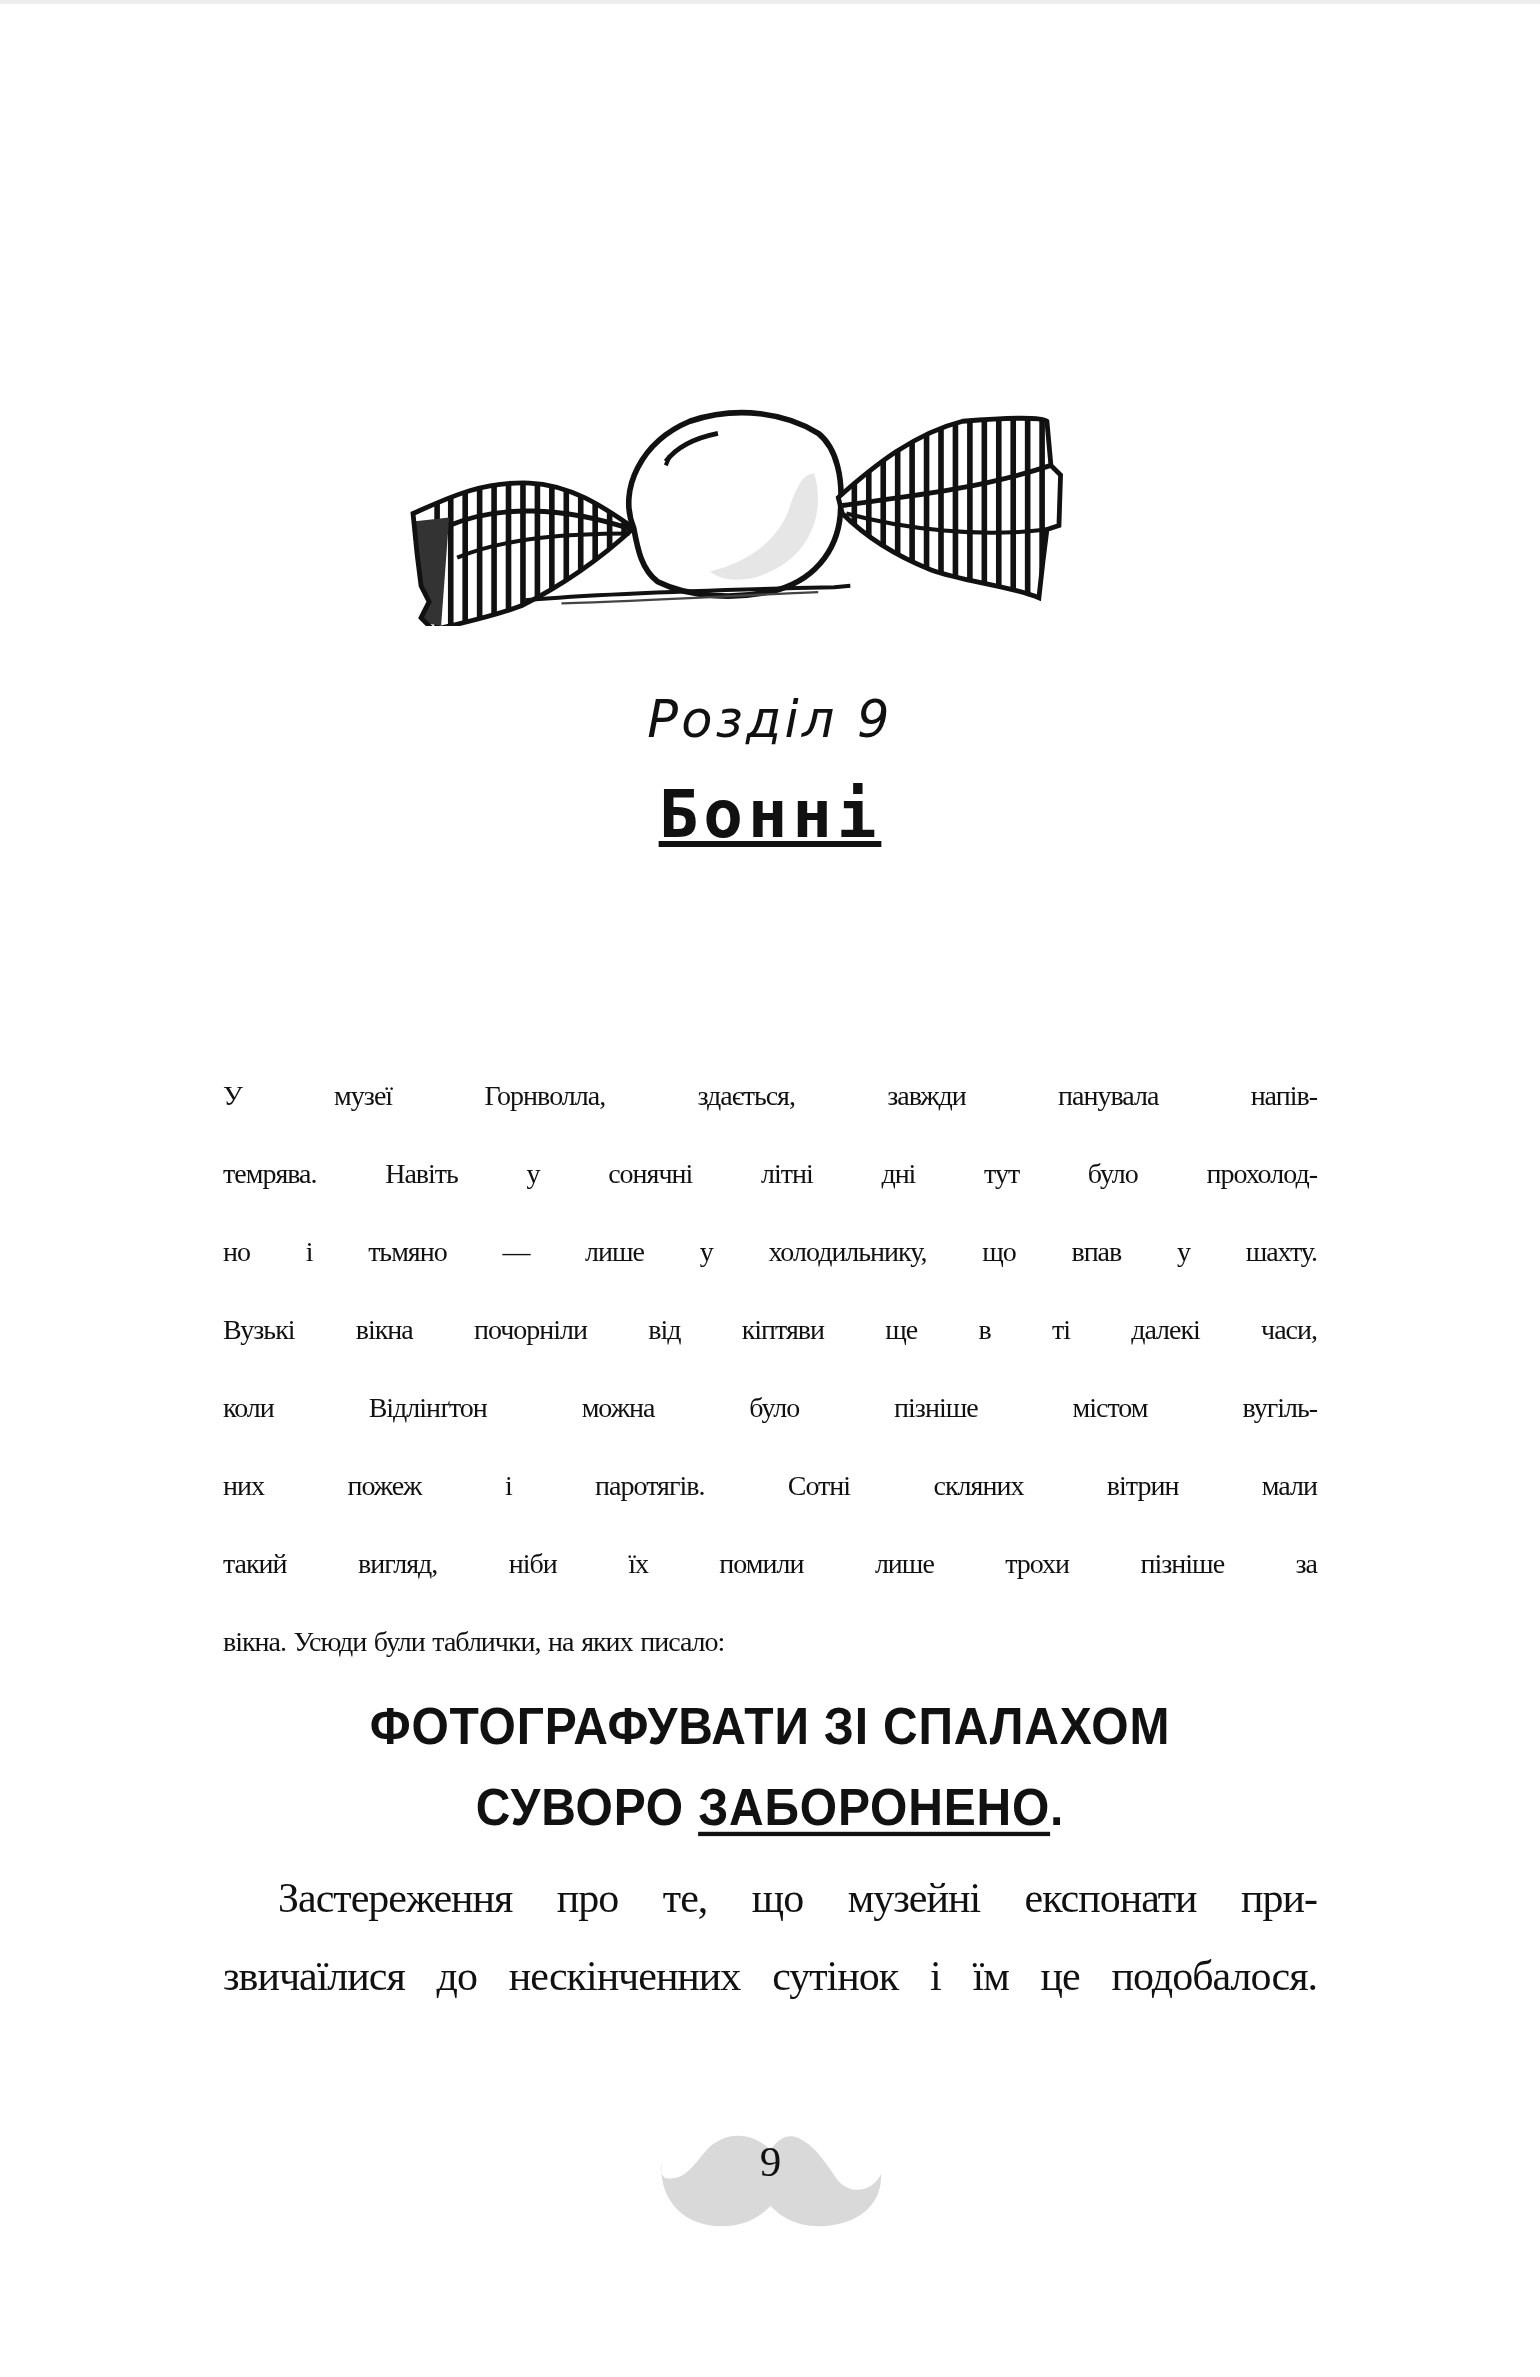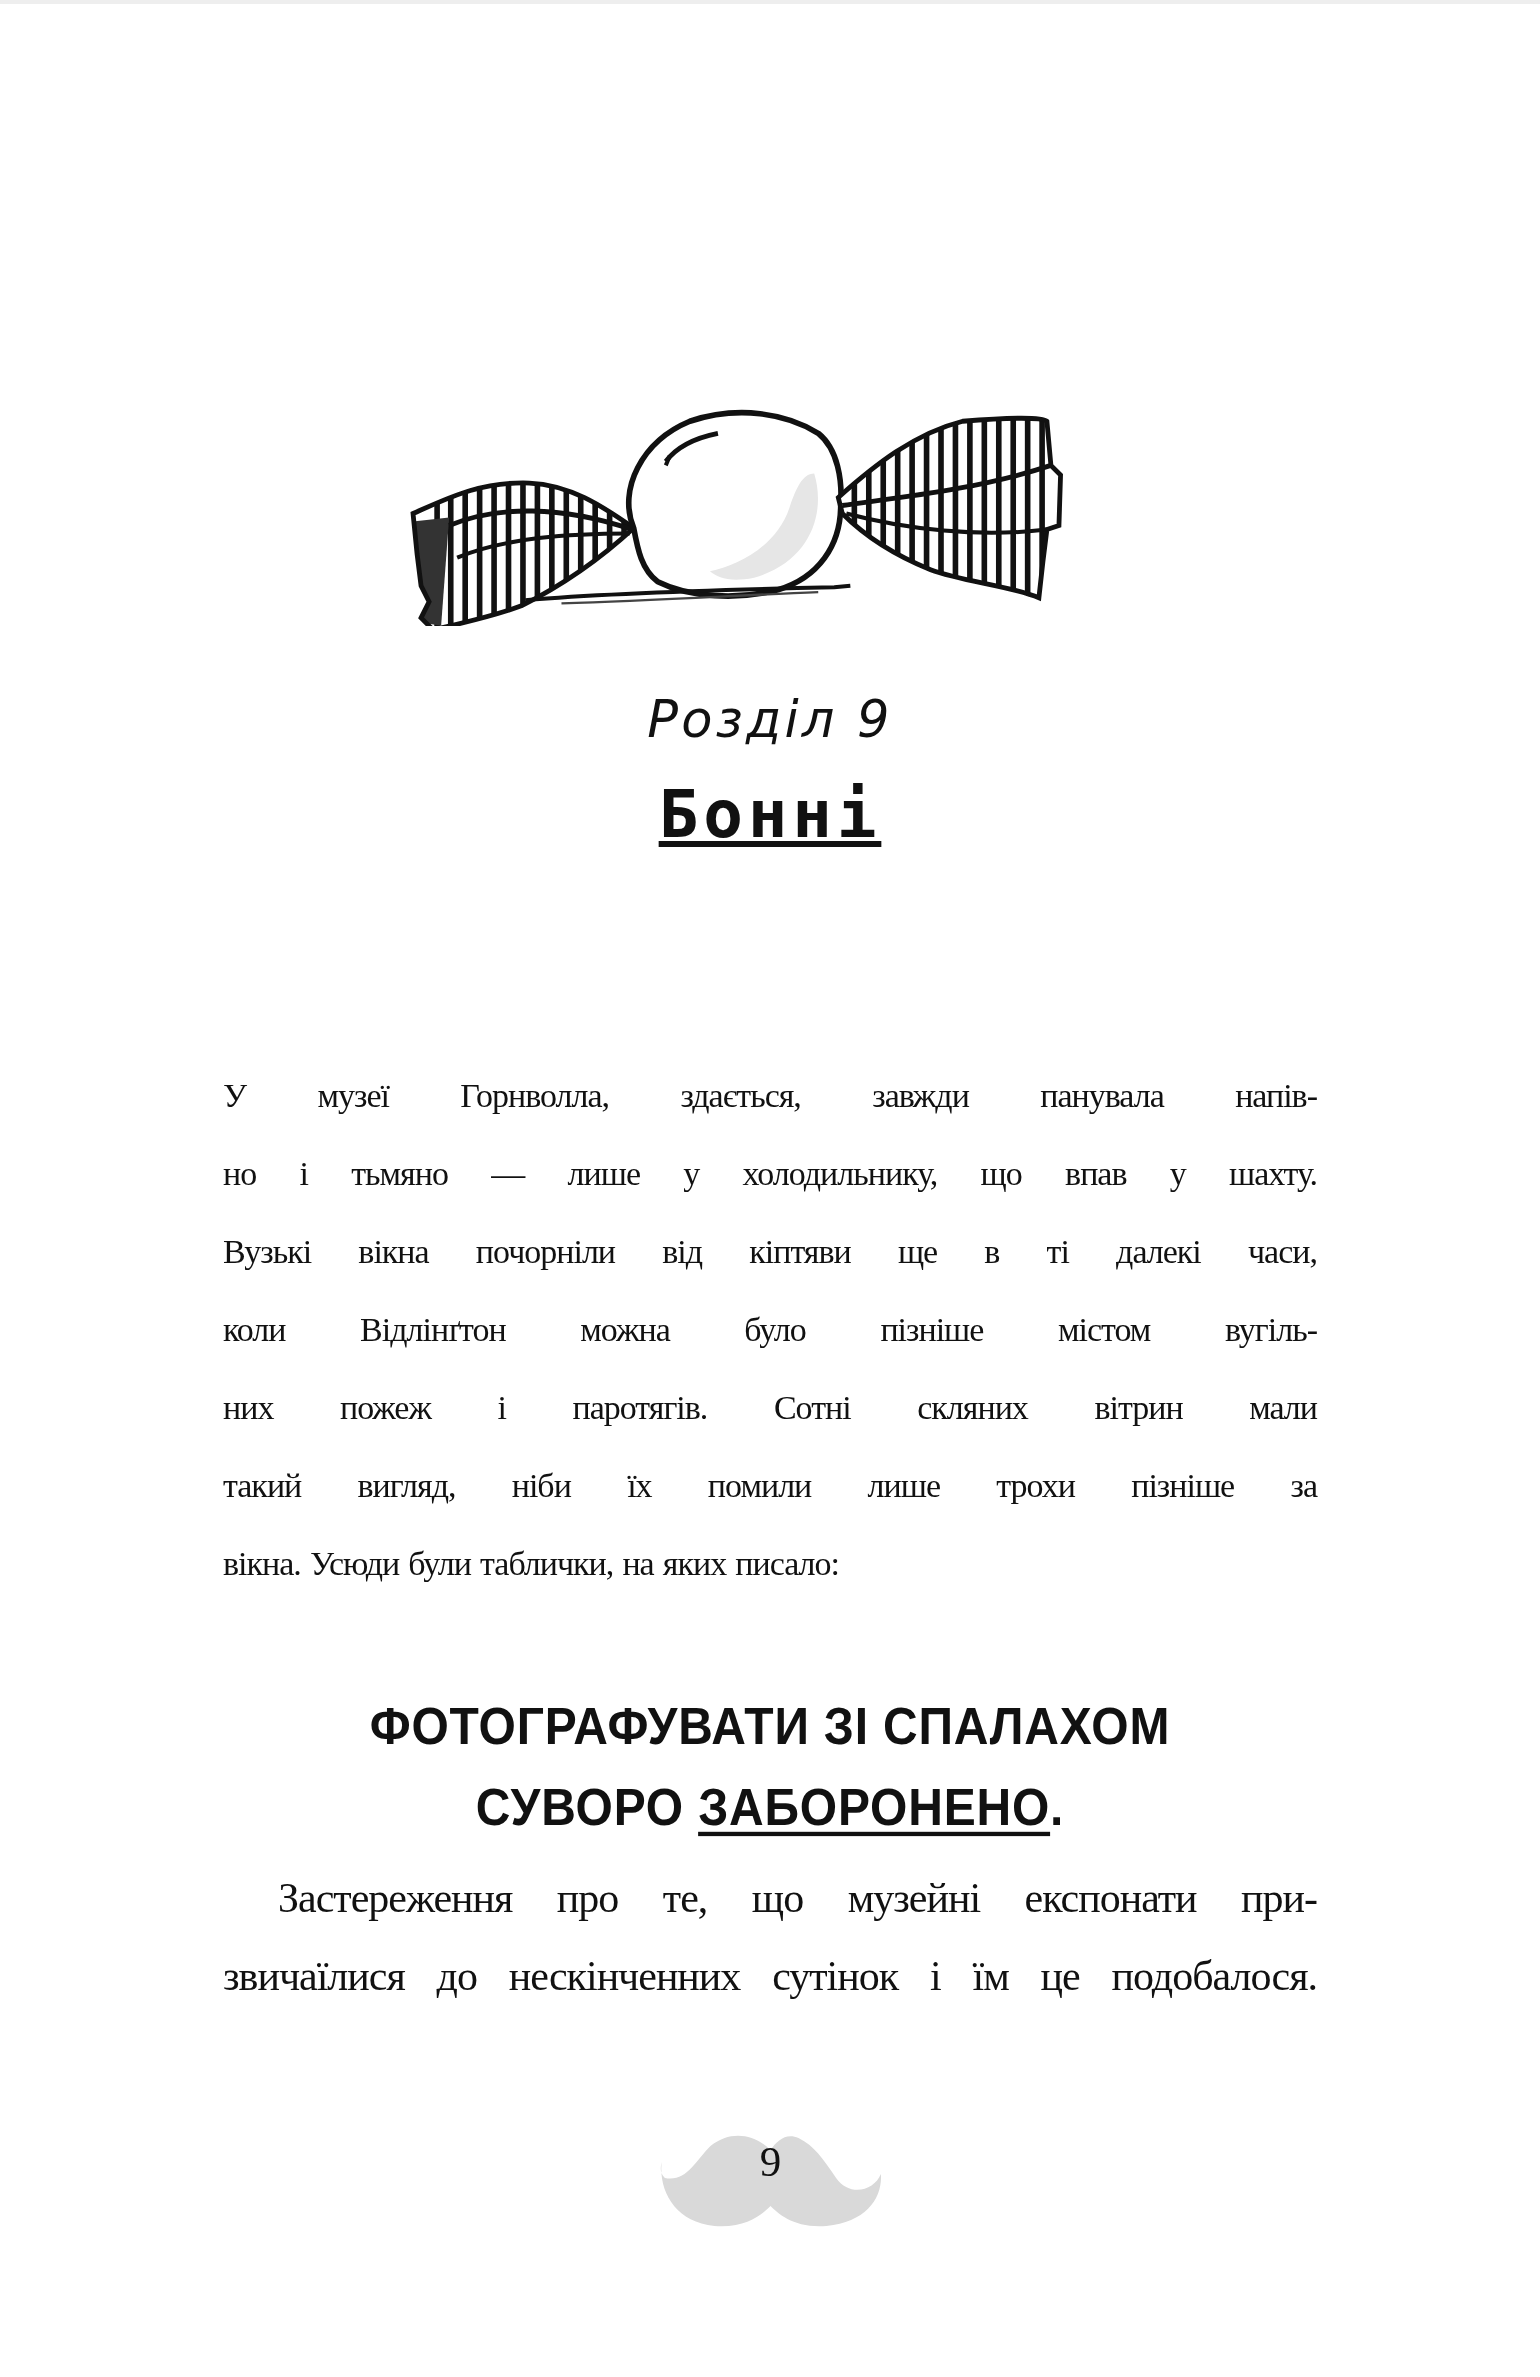--- a/index.html
+++ b/index.html
@@ -35,21 +35,21 @@
     text-align: center;
     font-family: "DejaVu Sans Mono", "Liberation Mono", monospace;
     font-weight: bold;
     font-size: 66px;
     letter-spacing: 4.8px;
     color: #111;
     text-decoration: underline;
   }
   .body-text {
     position: absolute; left: 223px; top: 1057px; width: 1094px;
-    font-size: 34px;
+    font-size: 28px;
     line-height: 78px;
     text-align: justify;
     text-align-last: justify;
   }
   .body-text .line {
     display: block;
     white-space: nowrap;
     text-align: justify;
     text-align-last: justify;
     letter-spacing: -1px;
@@ -162,20 +162,21 @@
     <path d="M 550 150 C 620 140, 720 130, 810 100" fill="none" stroke="#111" stroke-width="6"></path>
     <path d="M 555 160 C 630 180, 720 190, 805 180" fill="none" stroke="#111" stroke-width="5"></path>
   </svg>
 </div>
 
 <div class="chapter-label">Розділ 9</div>
 <div class="chapter-title">Бонні</div>
 
 <div class="body-text">
   <span class="line">У музеї Горнволла, здається, завжди панувала напів-</span>
+  <span class="line">темрява. Навіть у сонячні літні дні тут було прохолод-</span>
   <span class="line">но і тьмяно — лише у холодильнику, що впав у шахту.</span>
   <span class="line">Вузькі вікна почорніли від кіптяви ще в ті далекі часи,</span>
   <span class="line">коли Відлінґтон можна було пізніше містом вугіль-</span>
   <span class="line">них пожеж і паротягів. Сотні скляних вітрин мали</span>
   <span class="line">такий вигляд, ніби їх помили лише трохи пізніше за</span>
   <span class="line last">вікна. Усюди були таблички, на яких писало:</span>
 </div>
 
 <div class="sign">
   <div>ФОТОГРАФУВАТИ ЗІ СПАЛАХОМ</div>

